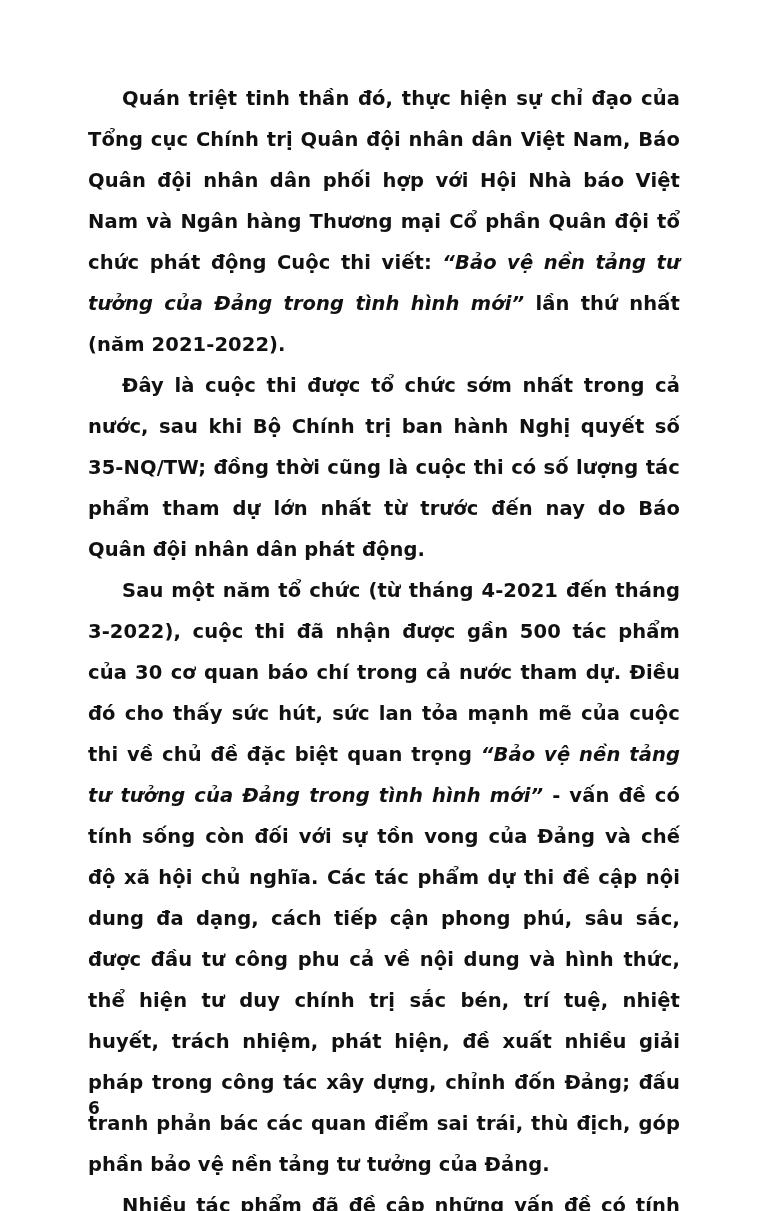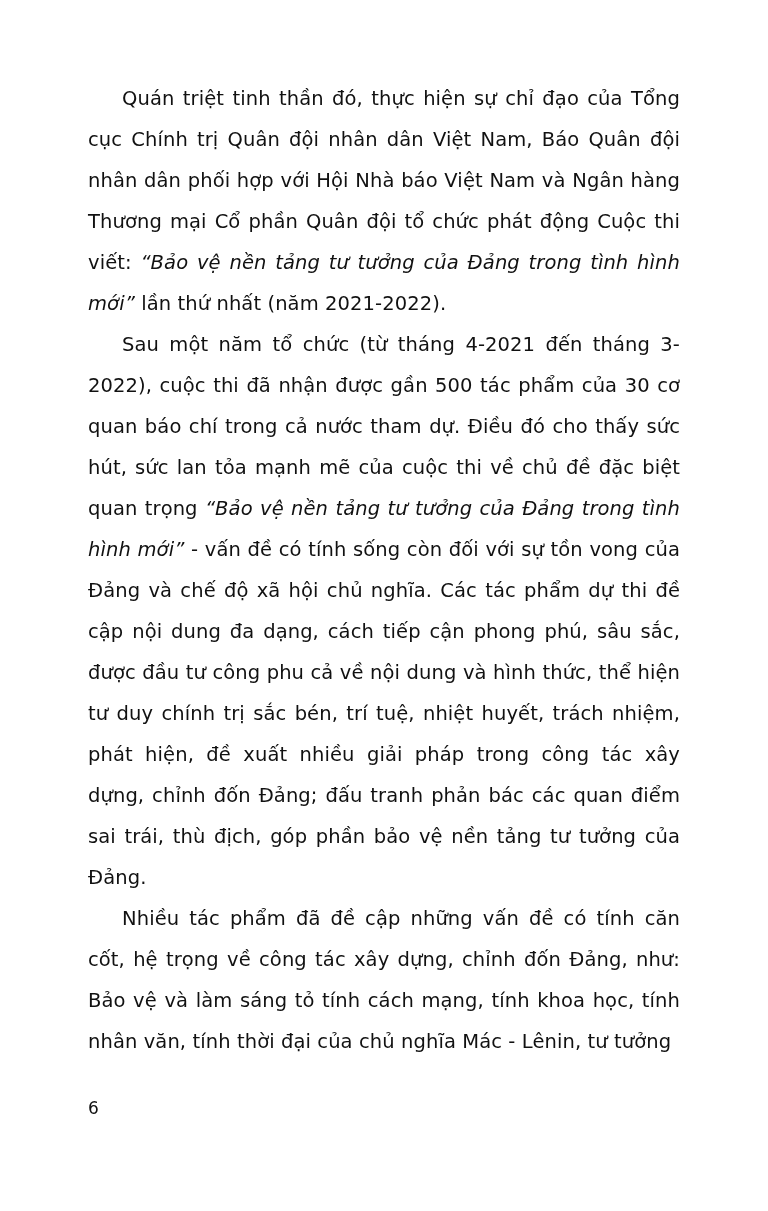--- a/index.html
+++ b/index.html
@@ -15,20 +15,21 @@
     position: relative;
     overflow: hidden;
   }
   .page {
     position: absolute;
     left: 0;
     top: 0;
     width: 628px;
     height: 1211px;
     background: #ffffff;
+    font-weight: bold;
   }
   .content {
     position: absolute;
     left: 88px;
     top: 78px;
     width: 592px;
   }
   p.para {
     margin: 0;
     font-size: 19.5px;
@@ -53,20 +54,21 @@
     color: #111111;
   }
 </style>
 </head>
 <body>
 
 <div class="page">
   <div class="content">
     <p class="para"><span class="indent"></span><span>Quán triệt tinh thần đó, thực hiện sự chỉ đạo của Tổng cục Chính trị Quân đội nhân dân Việt Nam, Báo Quân đội nhân dân phối hợp với Hội Nhà báo Việt Nam và Ngân hàng Thương mại Cổ phần Quân đội tổ chức phát động Cuộc thi viết: </span><em>“Bảo vệ nền tảng tư tưởng của Đảng trong tình hình mới”</em><span> lần thứ nhất (năm 2021-2022).</span></p>
 
+    <p class="para"><span class="indent"></span><span>Đây là cuộc thi được tổ chức sớm nhất trong cả nước, sau khi Bộ Chính trị ban hành Nghị quyết số 35-NQ/TW; đồng thời cũng là cuộc thi có số lượng tác phẩm tham dự lớn nhất từ trước đến nay do Báo Quân đội nhân dân phát động.</span></p>
 
     <p class="para"><span class="indent"></span><span>Sau một năm tổ chức (từ tháng 4-2021 đến tháng 3-2022), cuộc thi đã nhận được gần 500 tác phẩm của 30 cơ quan báo chí trong cả nước tham dự. Điều đó cho thấy sức hút, sức lan tỏa mạnh mẽ của cuộc thi về chủ đề đặc biệt quan trọng </span><em>“Bảo vệ nền tảng tư tưởng của Đảng trong tình hình mới”</em><span> - vấn đề có tính sống còn đối với sự tồn vong của Đảng và chế độ xã hội chủ nghĩa. Các tác phẩm dự thi đề cập nội dung đa dạng, cách tiếp cận phong phú, sâu sắc, được đầu tư công phu cả về nội dung và hình thức, thể hiện tư duy chính trị sắc bén, trí tuệ, nhiệt huyết, trách nhiệm, phát hiện, đề xuất nhiều giải pháp trong công tác xây dựng, chỉnh đốn Đảng; đấu tranh phản bác các quan điểm sai trái, thù địch, góp phần bảo vệ nền tảng tư tưởng của Đảng.</span></p>
 
     <p class="para"><span class="indent"></span><span>Nhiều tác phẩm đã đề cập những vấn đề có tính căn cốt, hệ trọng về công tác xây dựng, chỉnh đốn Đảng, như: Bảo vệ và làm sáng tỏ tính cách mạng, tính khoa học, tính nhân văn, tính thời đại của chủ nghĩa Mác - Lênin, tư tưởng</span></p>
   </div>
 
   <div class="page-number">6</div>
 </div>
 
 </body></html>

